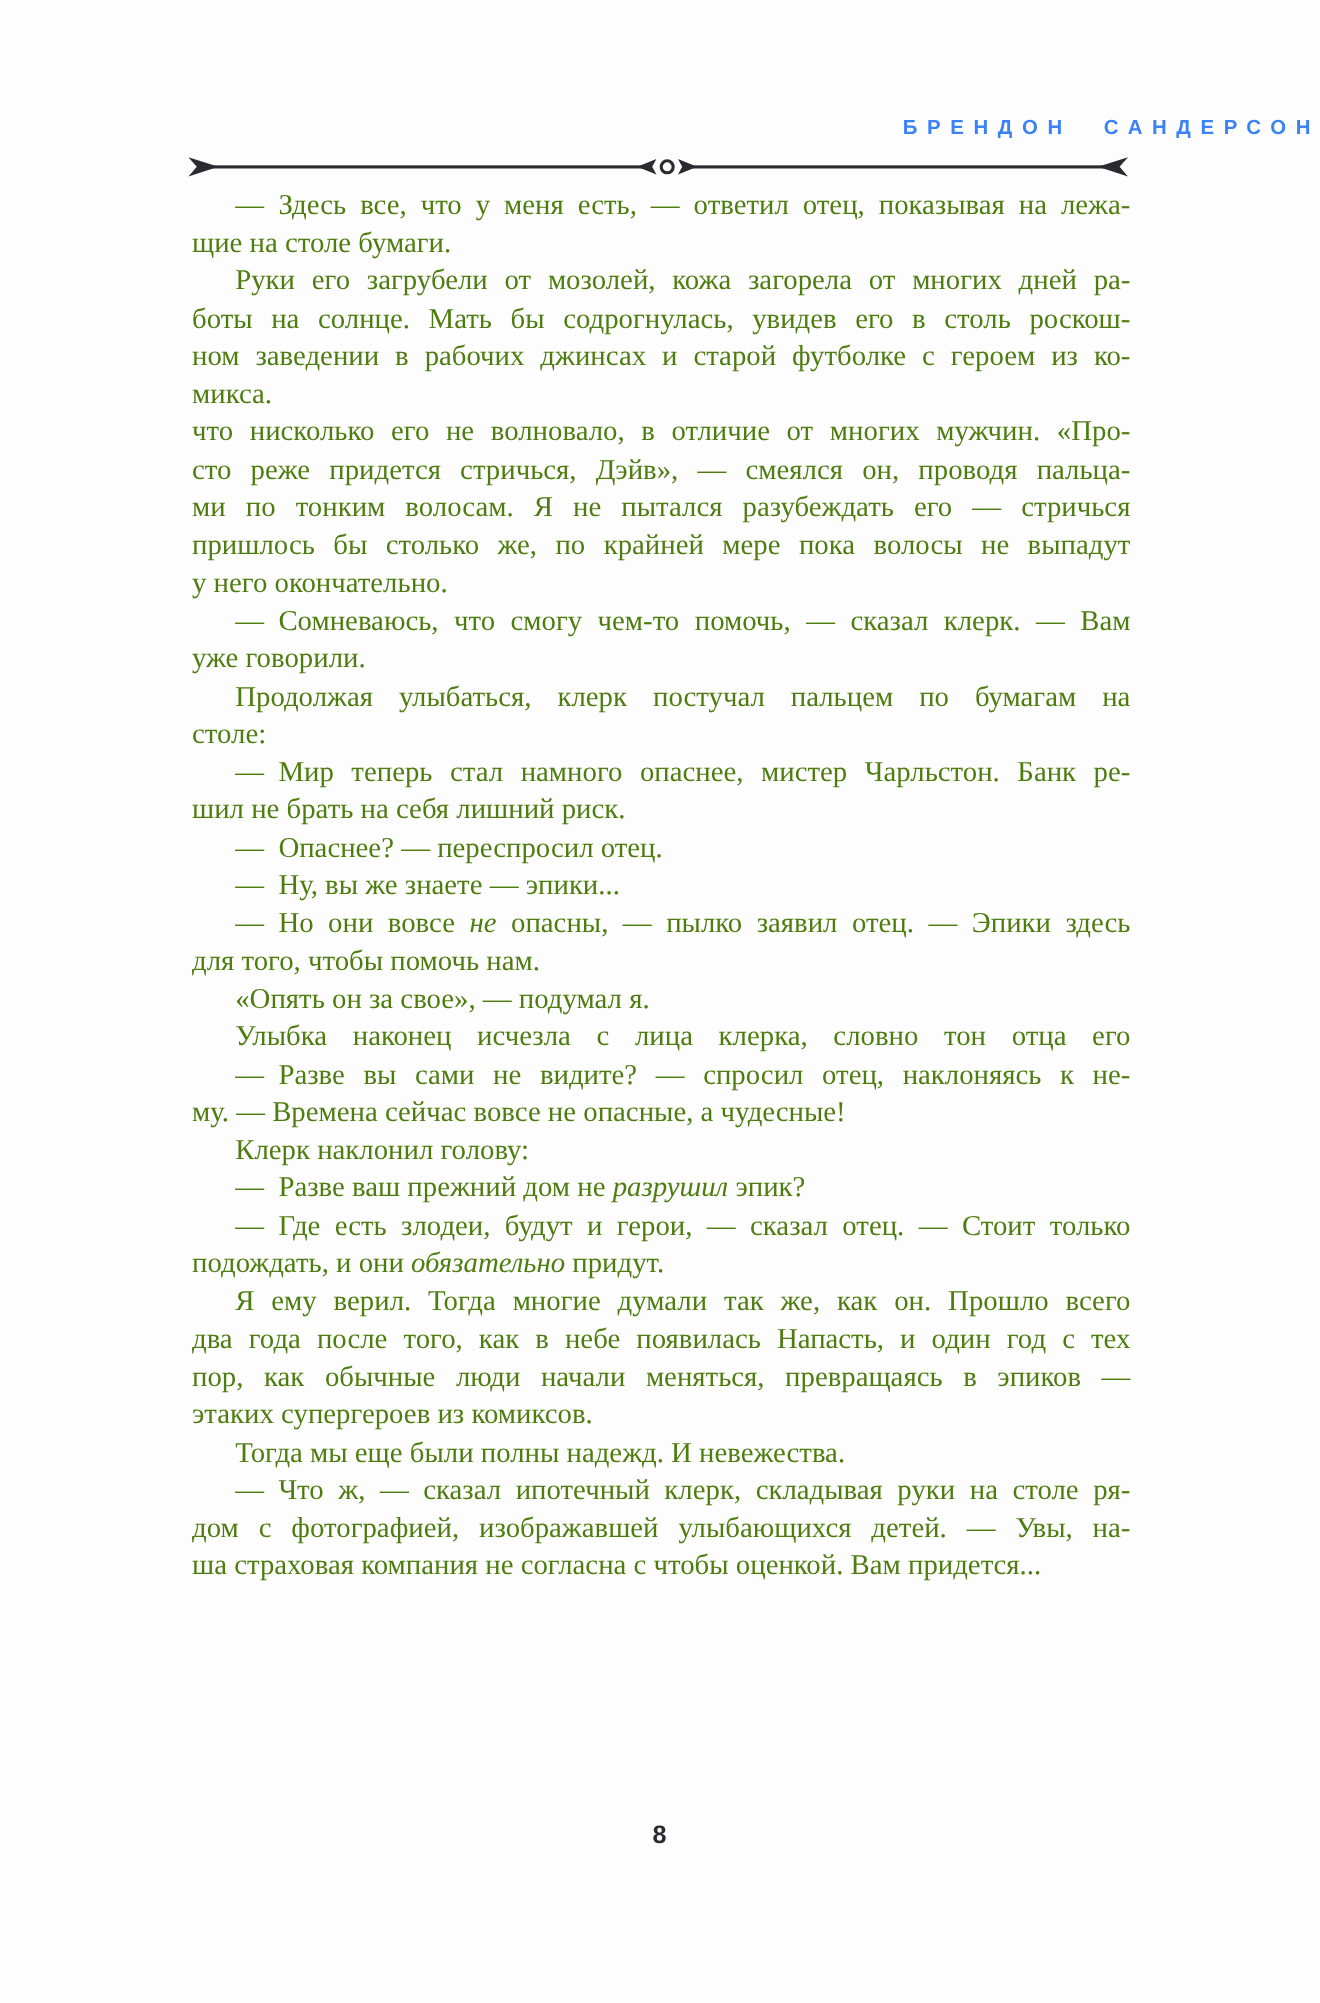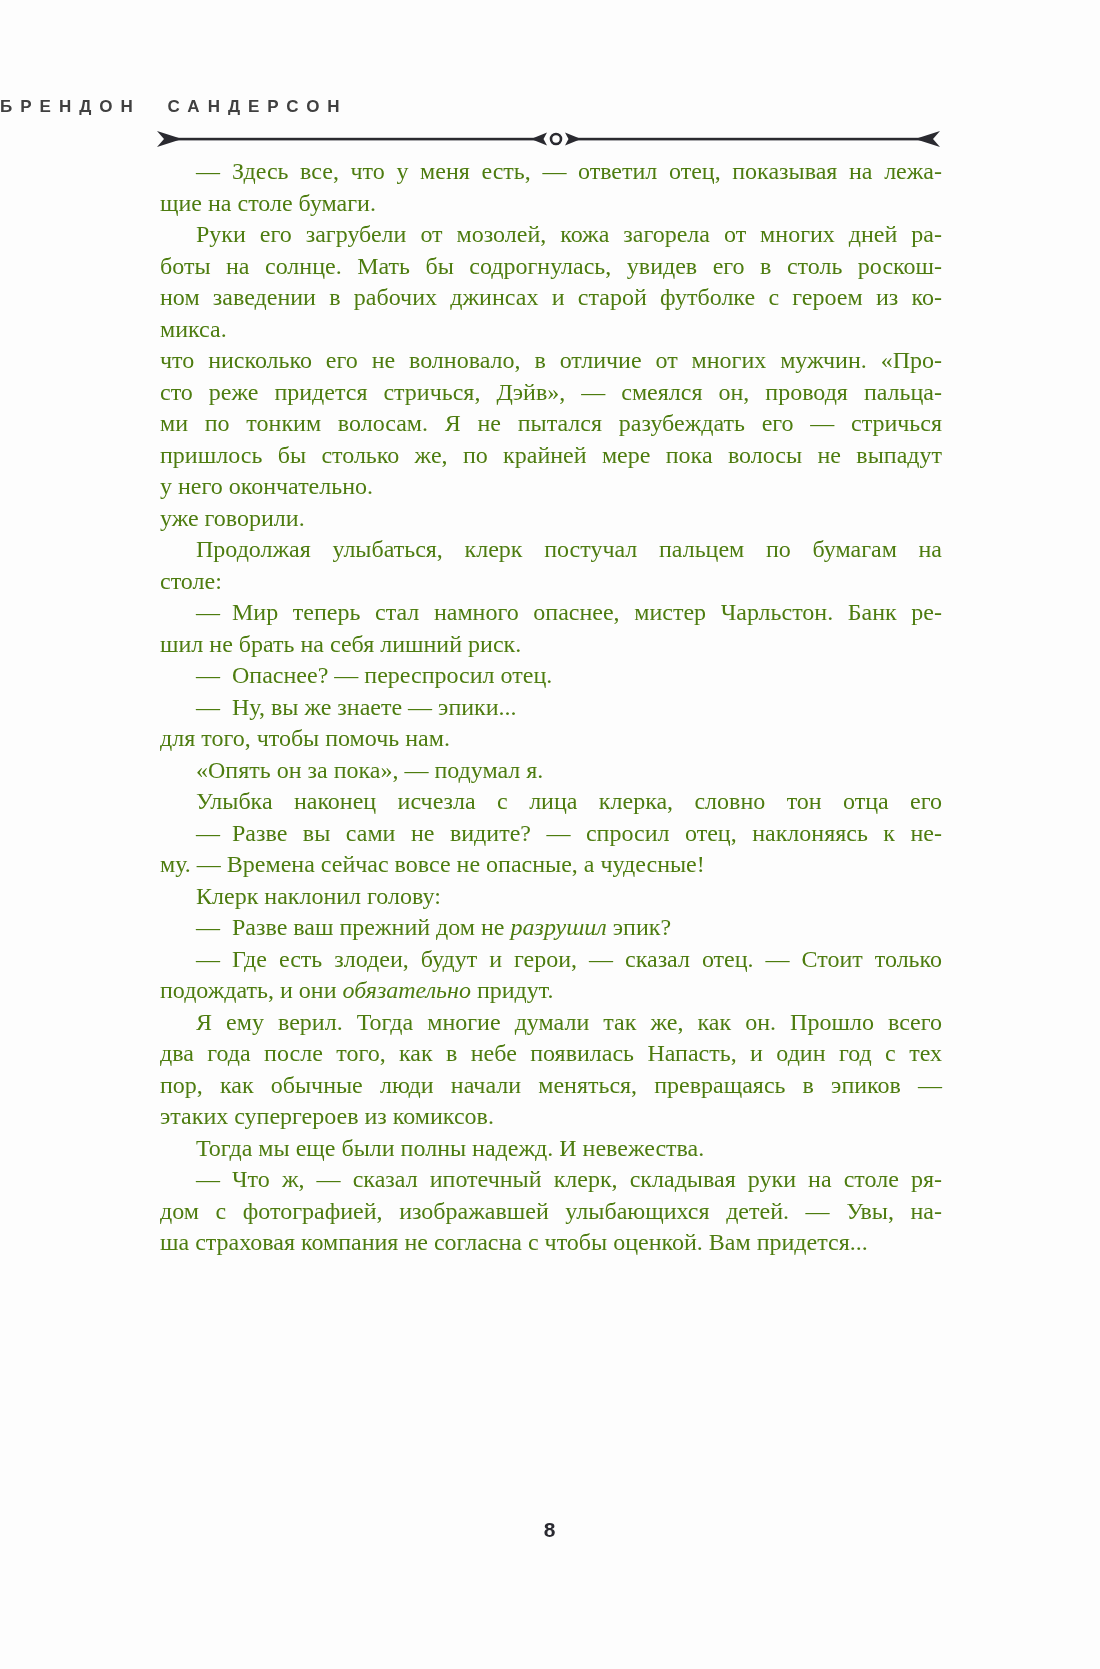--- a/index.html
+++ b/index.html
@@ -11,27 +11,27 @@
   .page {
     position:relative;
     width:1100px; height:1669px;
     background:#fdfdfd;
     color:#2d2d35;
     overflow:hidden;
   }
   .header-title {
     position:absolute;
     top:97px; left:0; width:100%;
-    text-align:left;
+    text-align:right;
     font-family:"Liberation Sans", sans-serif;
     font-weight:700;
     font-size:17px;
     letter-spacing:8px;
     word-spacing:14px;
-    color:#404040;
+    color:#3b82f6;
     white-space:nowrap;
   }
   .ornament {
     position:absolute;
     top:128px; left:155px;
     width:787px; height:22px;
   }
   .body-text {
     position:absolute;
     left:160px; top:156px; width:782px;
@@ -93,41 +93,43 @@
         <div class="line last"><span>микса.</span></div>
       </div>
       <div class="para">
         <div class="line"><span>что нисколько его не волновало, в отличие от многих мужчин. «Про-</span></div>
         <div class="line"><span>сто реже придется стричься, Дэйв», — смеялся он, проводя пальца-</span></div>
         <div class="line"><span>ми по тонким волосам. Я не пытался разубеждать его — стричься</span></div>
         <div class="line"><span>пришлось бы столько же, по крайней мере пока волосы не выпадут</span></div>
         <div class="line last"><span>у него окончательно.</span></div>
       </div>
       <div class="para">
+        <div class="line first"><span>— Сомневаюсь, что смогу чем-то помочь, — сказал клерк. — Вам</span></div>
         <div class="line last"><span>уже говорили.</span></div>
       </div>
       <div class="para">
         <div class="line first"><span>Продолжая улыбаться, клерк постучал пальцем по бумагам на</span></div>
         <div class="line last"><span>столе:</span></div>
       </div>
       <div class="para">
         <div class="line first"><span>— Мир теперь стал намного опаснее, мистер Чарльстон. Банк ре-</span></div>
         <div class="line last"><span>шил не брать на себя лишний риск.</span></div>
       </div>
       <div class="para">
         <div class="line first last"><span>— Опаснее? — переспросил отец.</span></div>
       </div>
       <div class="para">
         <div class="line first last"><span>— Ну, вы же знаете — эпики...</span></div>
       </div>
       <div class="para">
+        <div class="line first"><span>— Но они вовсе </span><em>не</em><span> опасны, — пылко заявил отец. — Эпики здесь</span></div>
         <div class="line last"><span>для того, чтобы помочь нам.</span></div>
       </div>
       <div class="para">
-        <div class="line first last"><span>«Опять он за пока», — подумал я.</span></div>
+        <div class="line first last"><span>«Опять он за свое», — подумал я.</span></div>
       </div>
       <div class="para">
         <div class="line first"><span>Улыбка наконец исчезла с лица клерка, словно тон отца его</span></div>
       </div>
       <div class="para">
         <div class="line first"><span>— Разве вы сами не видите? — спросил отец, наклоняясь к не-</span></div>
         <div class="line last"><span>му. — Времена сейчас вовсе не опасные, а чудесные!</span></div>
       </div>
       <div class="para">
         <div class="line first last"><span>Клерк наклонил голову:</span></div>

